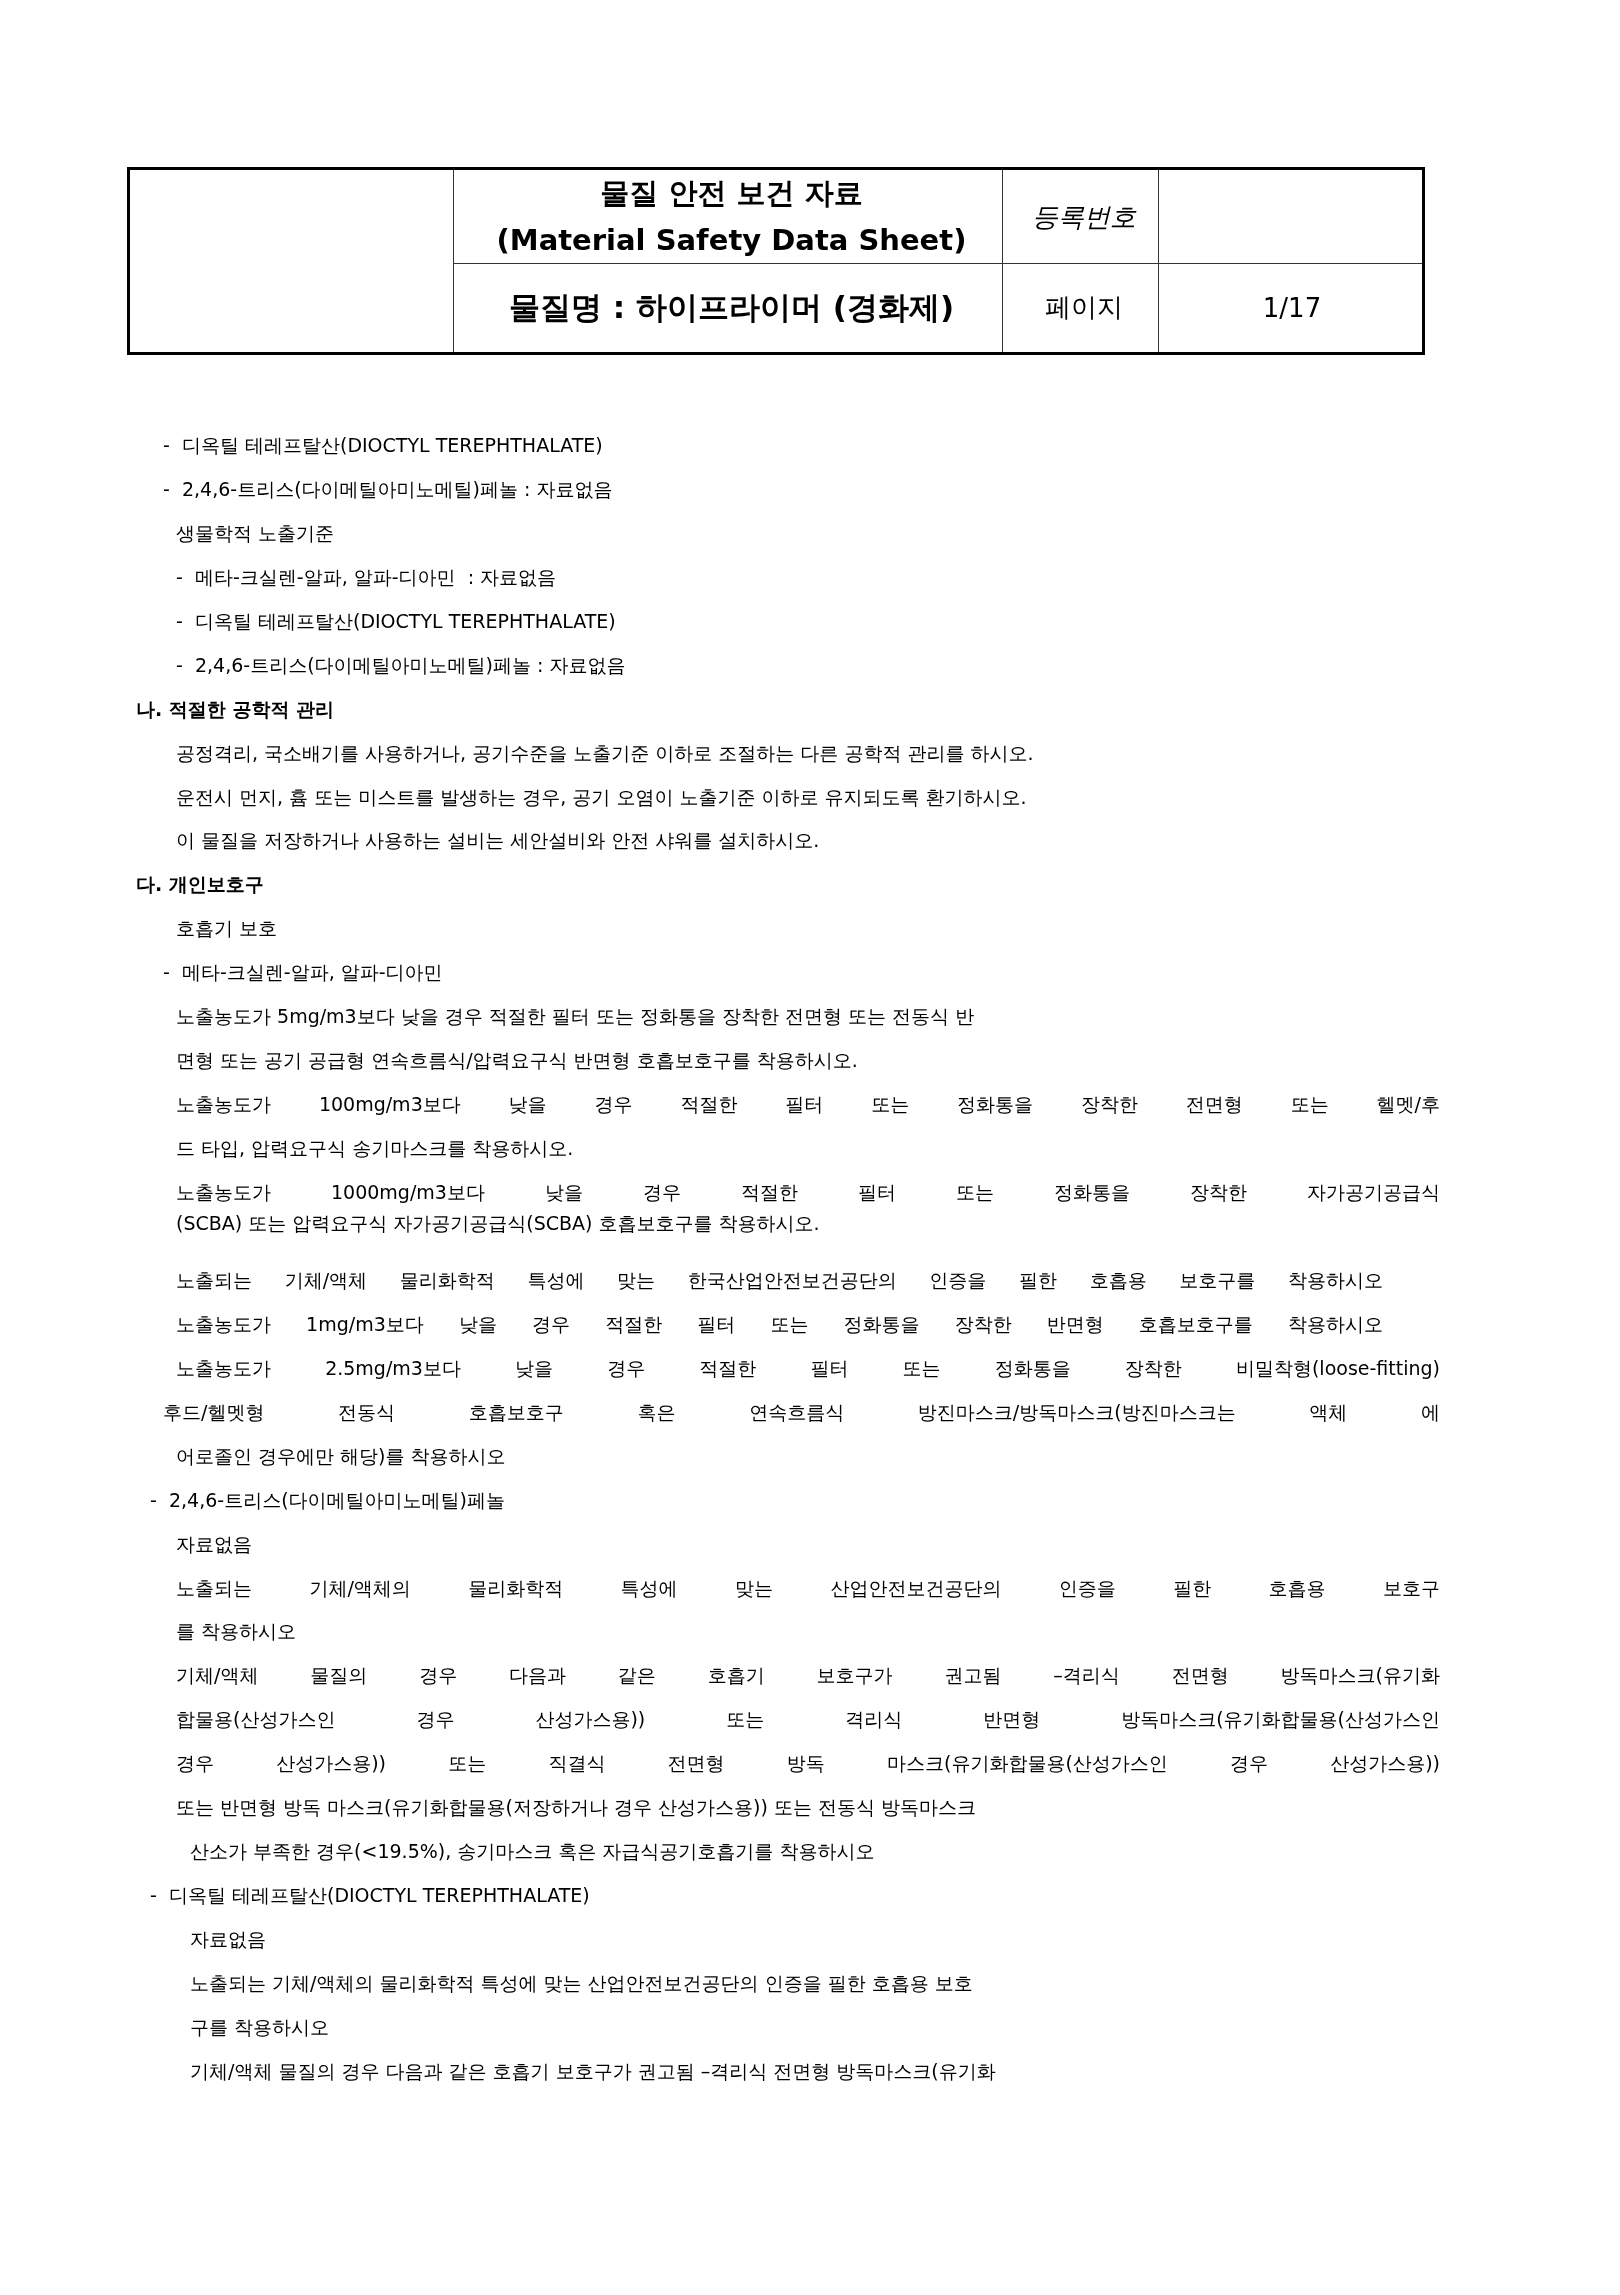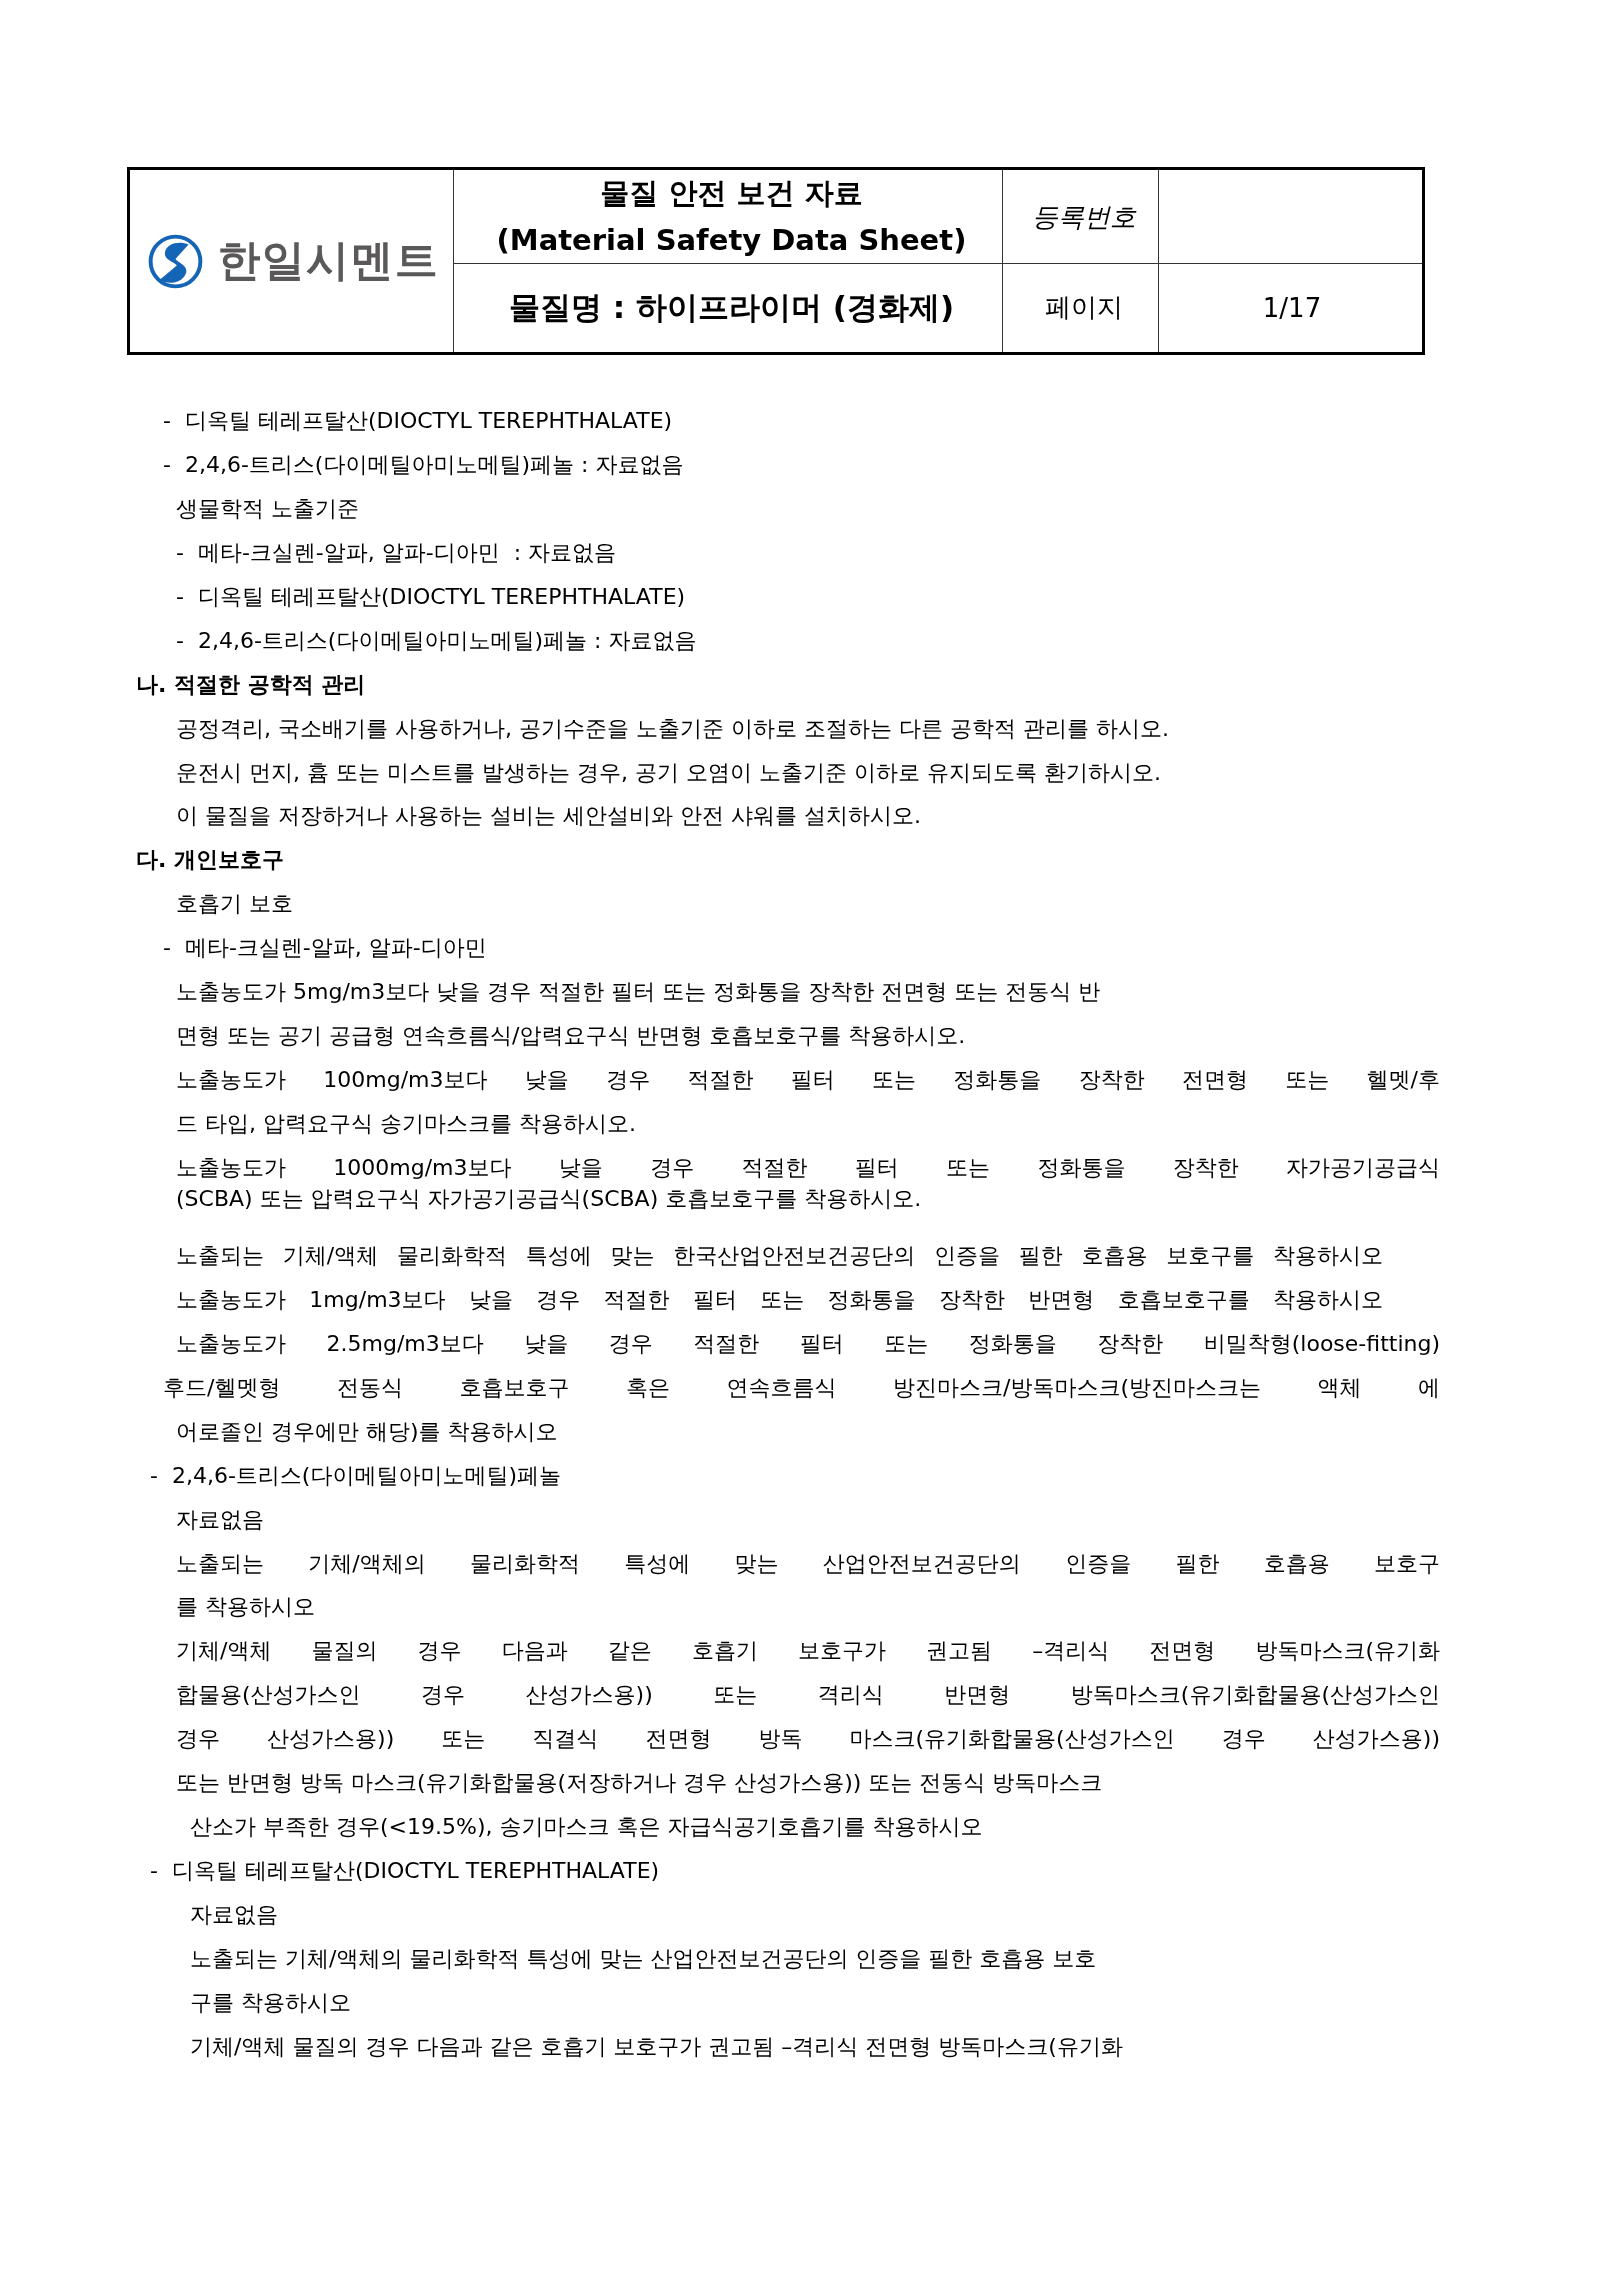--- a/index.html
+++ b/index.html
@@ -16,37 +16,28 @@
   .logo-text { font-size: 43px; font-weight: bold; color: #5a5859; letter-spacing: 1.3px; }
   .title-cell { left: 327px; top: 0; width: 549px; height: 94px; flex-direction: column;
                 font-weight: bold; font-size: 29px; line-height: 47px; }
   .name-cell { left: 327px; top: 94px; width: 549px; height: 87px; font-weight: bold; font-size: 31px; }
   .lbl1 { left: 876px; top: 0; width: 156px; height: 94px; font-size: 26px; font-style: italic; }
   .val1 { left: 1032px; top: 0; width: 260px; height: 94px; font-size: 26px; }
   .lbl2 { left: 876px; top: 94px; width: 156px; height: 87px; font-size: 26px; }
   .val2 { left: 1032px; top: 94px; width: 260px; height: 87px; font-size: 26px; }
 
   .body { position: absolute; left: 0; top: 399px; width: 1621px; }
-  .ln { position: absolute; white-space: pre; font-size: 22px; line-height: 44px; height: 44px; }
+  .ln { position: absolute; white-space: pre; font-size: 19px; line-height: 44px; height: 44px; margin-top: 24px; }
   .ln.bold { font-weight: bold; }
   .ln.just { text-align: justify; text-align-last: justify; }
 </style>
 </head>
 <body>
 
 <div class="hdr">
-  <div class="cell logo">
-    <div class="logo-wrap">
-      <svg width="55" height="55" viewBox="0 0 84 84">
-        <circle cx="42" cy="42" r="38" fill="#fff" stroke="#1565b7" stroke-width="6"></circle>
-        <path d="M62 16 C48 10 28 14 26 28 C24 40 40 42 44 48 L18 70 C30 78 52 76 58 60 C62 48 46 44 42 38 Z" fill="#1565b7"></path>
-      </svg>
-      <span class="logo-text">한일시멘트</span>
-    </div>
-  </div>
   <div class="vline" style="left:323px"></div>
   <div class="cell title-cell">
     <div>물질 안전 보건 자료</div>
     <div>(Material Safety Data Sheet)</div>
   </div>
   <div class="hline" style="left:323px; right:0; top:93px"></div>
   <div class="cell name-cell">물질명 : 하이프라이머 (경화제)</div>
   <div class="vline" style="left:872px"></div>
   <div class="cell lbl1">등록번호</div>
   <div class="vline" style="left:1028px"></div>

